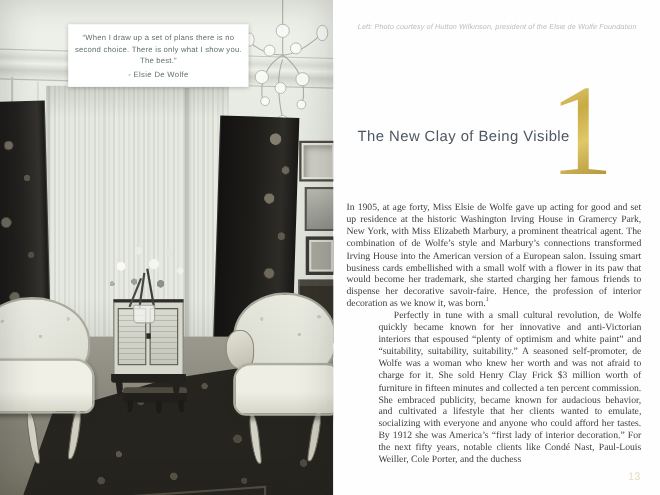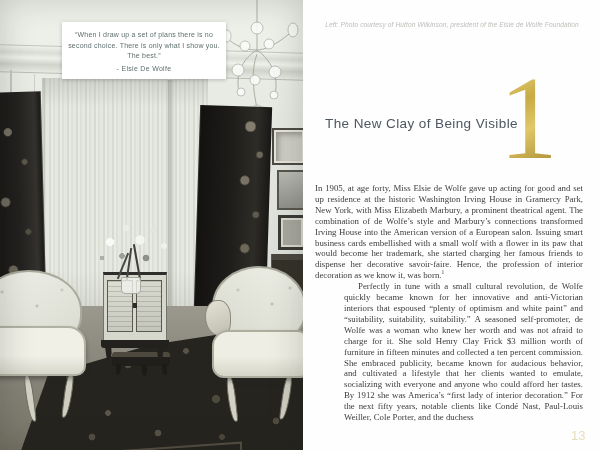--- a/index.html
+++ b/index.html
@@ -174,21 +174,21 @@
              background:linear-gradient(155deg,#ecd98a 4%,#c9ab44 32%,#e0c768 52%,#b2953a 78%,#d8bd5e 100%);
              -webkit-background-clip:text; background-clip:text; -webkit-text-fill-color:transparent; }
   .chapter-title { position:absolute; left:12px; top:116px; width:203px; text-align:right;
              font-weight:400; font-size:13.5px; letter-spacing:.4px; color:#4d5761; }
   .body-text { position:absolute; left:12px; top:183px; width:268px;
              font-family:"Liberation Serif", serif; font-size:8.8px; line-height:10.9px;
              color:#3c3c3c; text-align:justify; }
   .body-text p { margin:0; }
   .body-text .para2 { text-indent:14px;margin-left:29px; }
   .body-text sup { font-size:5.5px; vertical-align:super; line-height:0; }
-  .page-number { position:absolute; left:268px; top:428px; font-size:13px; color:#e7dfbc; }
+  .page-number { position:absolute; left:268px; top:428px; font-size:10px; color:#e7dfbc; }
 </style>
 </head>
 <body>
 
 <div class="spread">
 
   <div class="photo">
     <div class="molding"></div>
     <div class="wall-line-1"></div>
     <div class="wall-line-2"></div>

